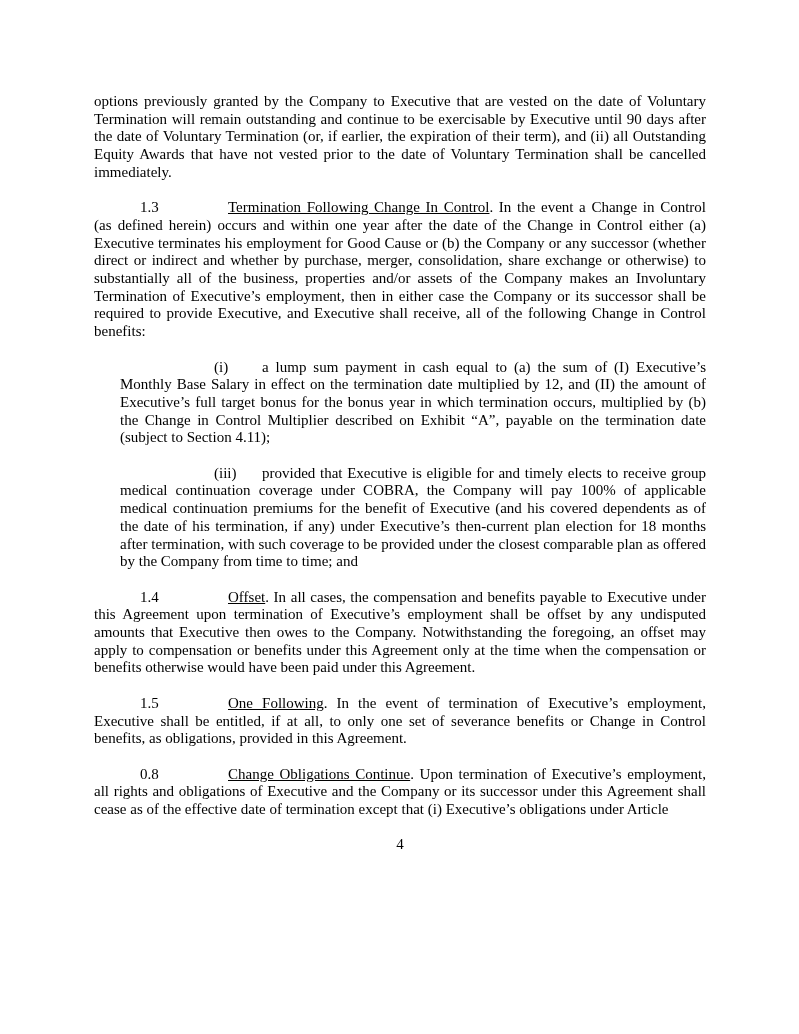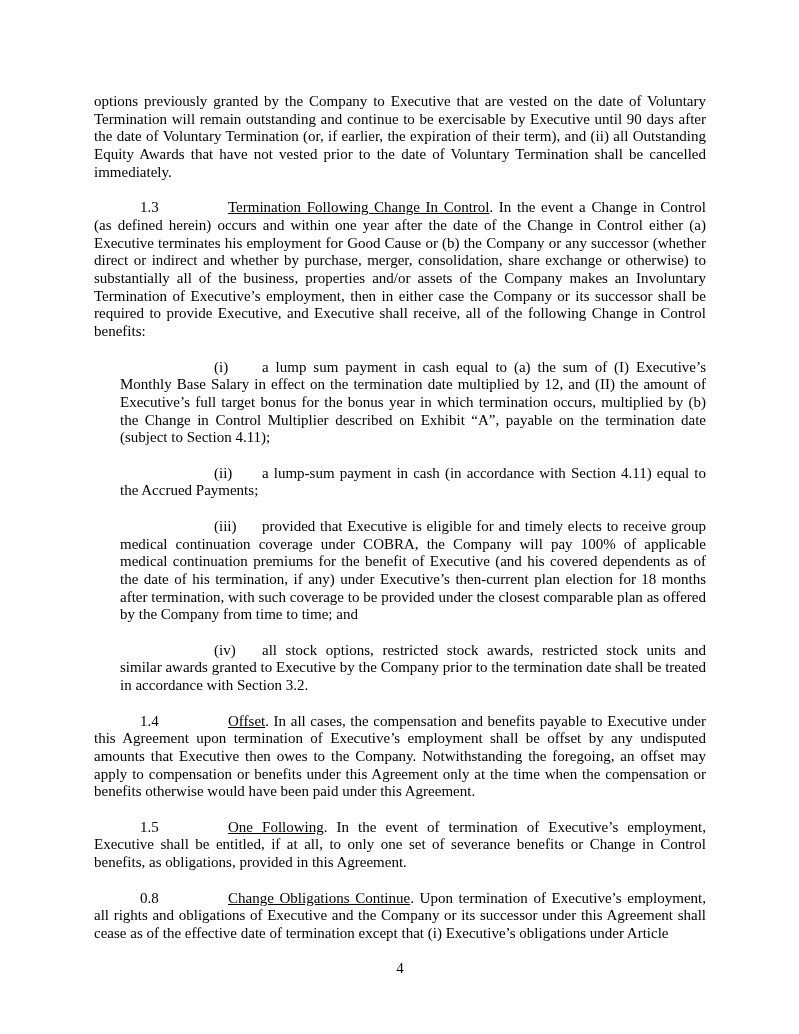--- a/index.html
+++ b/index.html
@@ -50,25 +50,23 @@
 <body>
 
 <div class="page">
 
   <p class="para"><span>options previously granted by the Company to Executive that are vested on the date of Voluntary Termination will remain outstanding and continue to be exercisable by Executive until 90 days after the date of Voluntary Termination (or, if earlier, the expiration of their term), and (ii) all Outstanding Equity Awards that have not vested prior to the date of Voluntary Termination shall be cancelled immediately.</span></p>
 
   <p class="para sec"><span class="secnum">1.3</span><span class="heading">Termination Following Change In Control</span><span>.  In the event a Change in Control (as defined herein) occurs and within one year after the date of the Change in Control either (a) Executive terminates his employment for Good Cause or (b) the Company or any successor (whether direct or indirect and whether by purchase, merger, consolidation, share exchange or otherwise) to substantially all of the business, properties and/or assets of the Company makes an Involuntary Termination of Executive’s employment, then in either case the Company or its successor shall be required to provide Executive, and Executive shall receive, all of the following Change in Control benefits:</span></p>
 
   <p class="para item"><span class="itemnum">(i)</span><span>a lump sum payment in cash equal to (a) the sum of (I) Executive’s Monthly Base Salary in effect on the termination date multiplied by 12, and (II) the amount of Executive’s full target bonus for the bonus year in which termination occurs, multiplied by (b) the Change in Control Multiplier described on Exhibit “A”, payable on the termination date (subject to Section 4.11);</span></p>
 
-  <p class="para item"><span class="itemnum">(ii)</span><span>a lump-sum payment in cash (in accordance with Section 4.11) equal to the Accrued Payments;</span></p>
 
   <p class="para item"><span class="itemnum">(iii)</span><span>provided that Executive is eligible for and timely elects to receive group medical continuation coverage under COBRA, the Company will pay 100% of applicable medical continuation premiums for the benefit of Executive (and his covered dependents as of the date of his termination, if any) under Executive’s then-current plan election for 18 months after termination, with such coverage to be provided under the closest comparable plan as offered by the Company from time to time; and</span></p>
 
-  <p class="para item"><span class="itemnum">(iv)</span><span>all stock options, restricted stock awards, restricted stock units and similar awards granted to Executive by the Company prior to the termination date shall be treated in accordance with Section 3.2.</span></p>
 
   <p class="para sec"><span class="secnum">1.4</span><span class="heading">Offset</span><span>.  In all cases, the compensation and benefits payable to Executive under this Agreement upon termination of Executive’s employment shall be offset by any undisputed amounts that Executive then owes to the Company.  Notwithstanding the foregoing, an offset may apply to compensation or benefits under this Agreement only at the time when the compensation or benefits otherwise would have been paid under this Agreement.</span></p>
 
   <p class="para sec"><span class="secnum">1.5</span><span class="heading">One Following</span><span>.  In the event of termination of Executive’s employment, Executive shall be entitled, if at all, to only one set of severance benefits or Change in Control benefits, as obligations, provided in this Agreement.</span></p>
 
   <p class="para sec"><span class="secnum">0.8</span><span class="heading">Change Obligations Continue</span><span>.  Upon termination of Executive’s employment, all rights and obligations of Executive and the Company or its successor under this Agreement shall cease as of the effective date of termination except that (i) Executive’s obligations under Article</span></p>
 
   <div class="footer"><span>4</span></div>
 
 </div>

